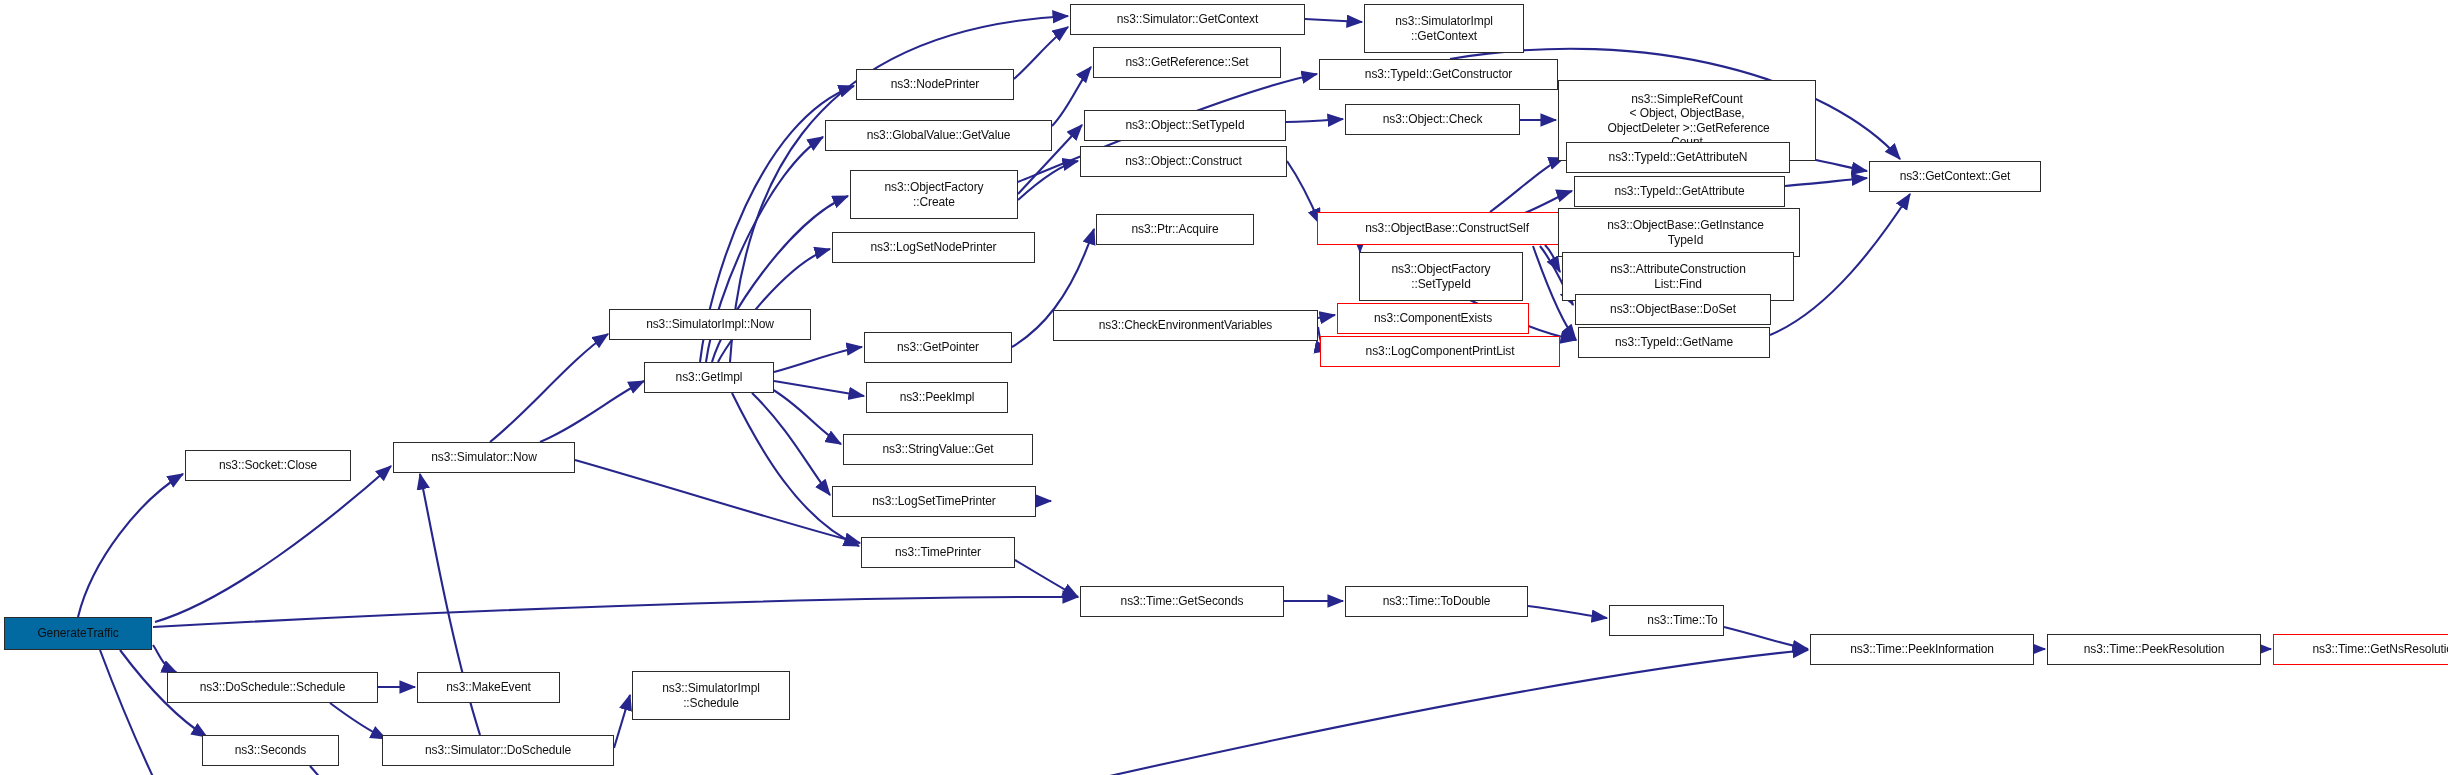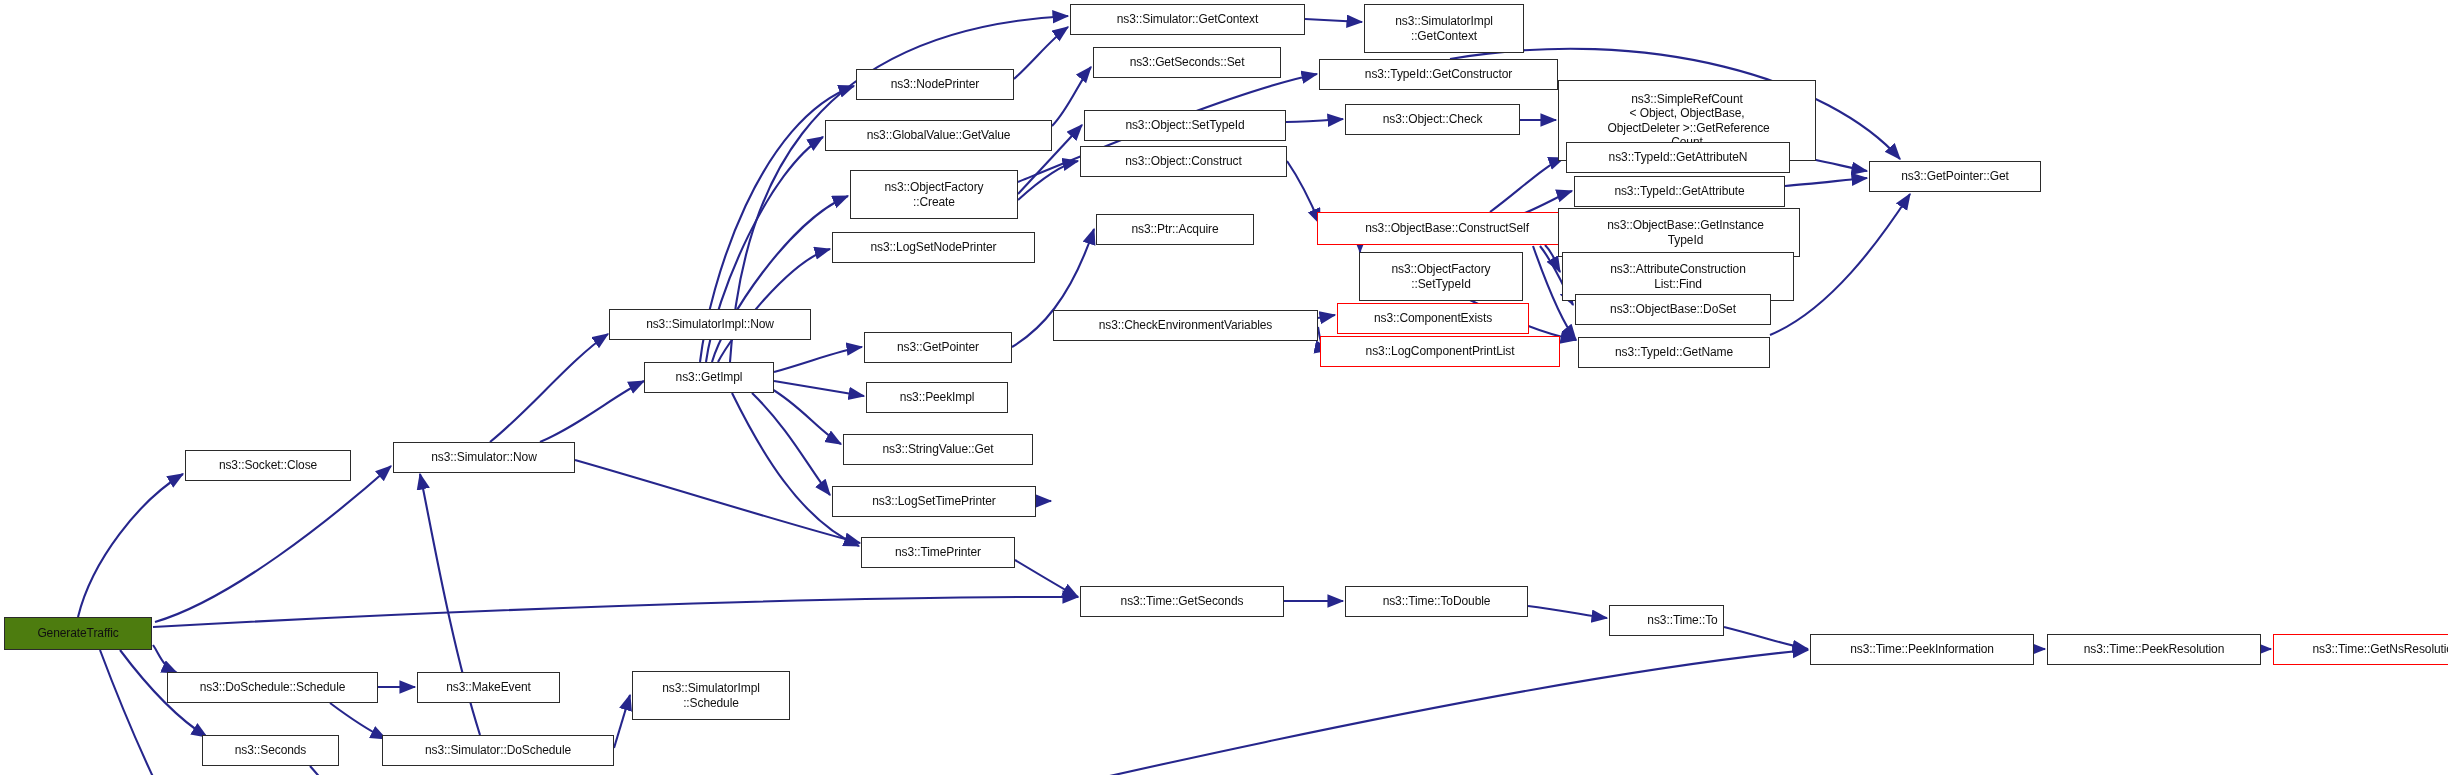--- a/index.html
+++ b/index.html
@@ -34,21 +34,21 @@
     line-height: 1.18;
     display: flex;
     align-items: center;
     justify-content: center;
     text-align: center;
     white-space: pre;
     letter-spacing: -0.1px;
     z-index: 5;
   }
   .node.root {
-    background: #4d7c0f;
+    background: #0369a1;
     border-color: #2b2b2b;
   }
   .node.alert {
     border-color: #ff0000;
     border-width: 1.6px;
   }
   .node-label {
     display: block;
     padding: 0 5px;
   }
@@ -141,21 +141,21 @@
       <div class="node" style="left: 850px; top: 170px; width: 168px; height: 49px;"><span class="node-label">ns3::ObjectFactory
 ::Create</span></div>
       <div class="node" style="left: 832px; top: 232px; width: 203px; height: 31px;"><span class="node-label">ns3::LogSetNodePrinter</span></div>
       <div class="node" style="left: 864px; top: 332px; width: 148px; height: 31px;"><span class="node-label">ns3::GetPointer</span></div>
       <div class="node" style="left: 866px; top: 382px; width: 142px; height: 31px;"><span class="node-label">ns3::PeekImpl</span></div>
       <div class="node" style="left: 843px; top: 434px; width: 190px; height: 31px;"><span class="node-label">ns3::StringValue::Get</span></div>
       <div class="node" style="left: 832px; top: 486px; width: 204px; height: 31px;"><span class="node-label">ns3::LogSetTimePrinter</span></div>
       <div class="node" style="left: 861px; top: 537px; width: 154px; height: 31px;"><span class="node-label">ns3::TimePrinter</span></div>
       <div class="node" style="left: 1080px; top: 586px; width: 204px; height: 31px;"><span class="node-label">ns3::Time::GetSeconds</span></div>
       <div class="node" style="left: 1070px; top: 4px; width: 235px; height: 31px;"><span class="node-label">ns3::Simulator::GetContext</span></div>
-      <div class="node" style="left: 1093px; top: 47px; width: 188px; height: 31px;"><span class="node-label">ns3::GetSeconds::Set</span></div>
+      <div class="node" style="left: 1093px; top: 47px; width: 188px; height: 31px;"><span class="node-label">ns3::GetReference::Set</span></div>
       <div class="node" style="left: 1084px; top: 110px; width: 202px; height: 31px;"><span class="node-label">ns3::Object::SetTypeId</span></div>
       <div class="node" style="left: 1080px; top: 146px; width: 207px; height: 31px;"><span class="node-label">ns3::Object::Construct</span></div>
       <div class="node" style="left: 1053px; top: 310px; width: 265px; height: 31px;"><span class="node-label">ns3::CheckEnvironmentVariables</span></div>
       <div class="node" style="left: 1096px; top: 214px; width: 158px; height: 31px;"><span class="node-label">ns3::Ptr::Acquire</span></div>
       <div class="node alert" style="left: 1317px; top: 212px; width: 260px; height: 33px;"><span class="node-label">ns3::ObjectBase::ConstructSelf</span></div>
       <div class="node" style="left: 1359px; top: 252px; width: 164px; height: 49px;"><span class="node-label">ns3::ObjectFactory
 ::SetTypeId</span></div>
       <div class="node alert" style="left: 1337px; top: 303px; width: 192px; height: 31px;"><span class="node-label">ns3::ComponentExists</span></div>
       <div class="node alert" style="left: 1320px; top: 336px; width: 240px; height: 31px;"><span class="node-label">ns3::LogComponentPrintList</span></div>
       <div class="node" style="left: 1319px; top: 59px; width: 239px; height: 31px;"><span class="node-label">ns3::TypeId::GetConstructor</span></div>
@@ -166,21 +166,21 @@
 &lt; Object, ObjectBase,
  ObjectDeleter &gt;::GetReference
 Count</span></div>
       <div class="node" style="left: 1566px; top: 142px; width: 224px; height: 31px;"><span class="node-label">ns3::TypeId::GetAttributeN</span></div>
       <div class="node" style="left: 1574px; top: 176px; width: 211px; height: 31px;"><span class="node-label">ns3::TypeId::GetAttribute</span></div>
       <div class="node" style="left: 1558px; top: 208px; width: 242px; height: 49px; padding-left: 13px;"><span class="node-label">ns3::ObjectBase::GetInstance
 TypeId</span></div>
       <div class="node" style="left: 1562px; top: 252px; width: 232px; height: 49px;"><span class="node-label">ns3::AttributeConstruction
 List::Find</span></div>
       <div class="node" style="left: 1575px; top: 294px; width: 196px; height: 31px;"><span class="node-label">ns3::ObjectBase::DoSet</span></div>
-      <div class="node" style="left: 1578px; top: 327px; width: 192px; height: 31px; margin-top: 10px;"><span class="node-label">ns3::TypeId::GetName</span></div>
-      <div class="node" style="left: 1869px; top: 161px; width: 172px; height: 31px;"><span class="node-label">ns3::GetPointer::Get</span></div>
+      <div class="node" style="left: 1578px; top: 327px; width: 192px; height: 31px;"><span class="node-label">ns3::TypeId::GetName</span></div>
+      <div class="node" style="left: 1869px; top: 161px; width: 172px; height: 31px;"><span class="node-label">ns3::GetContext::Get</span></div>
       <div class="node" style="left: 1345px; top: 586px; width: 183px; height: 31px;"><span class="node-label">ns3::Time::ToDouble</span></div>
       <div class="node" style="left: 1609px; top: 605px; width: 115px; height: 31px; padding-left: 32px;"><span class="node-label">ns3::Time::To</span></div>
       <div class="node" style="left: 1810px; top: 634px; width: 224px; height: 31px;"><span class="node-label">ns3::Time::PeekInformation</span></div>
       <div class="node" style="left: 2047px; top: 634px; width: 214px; height: 31px;"><span class="node-label">ns3::Time::PeekResolution</span></div>
       <div class="node alert" style="left: 2273px; top: 634px; width: 226px; height: 31px;"><span class="node-label">ns3::Time::GetNsResolution</span></div>
     </div>
 </div>
 
 </body></html>

